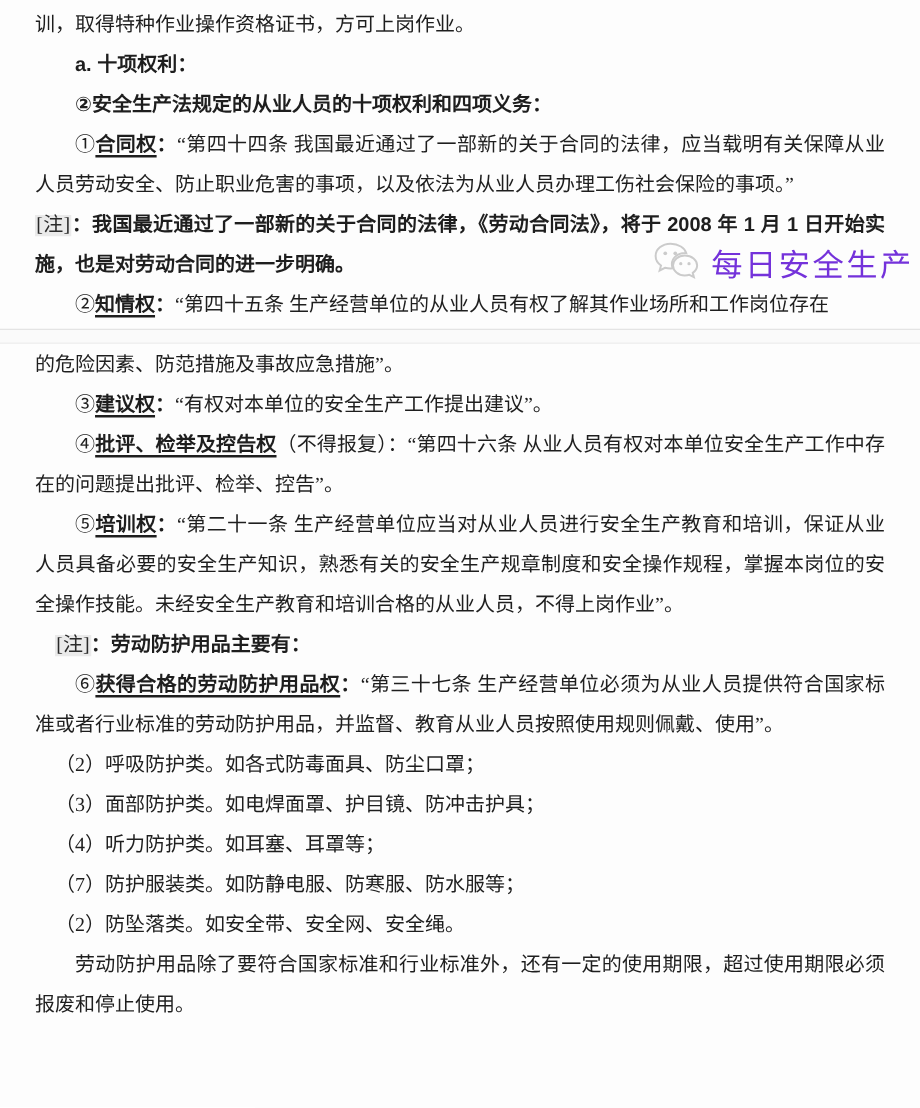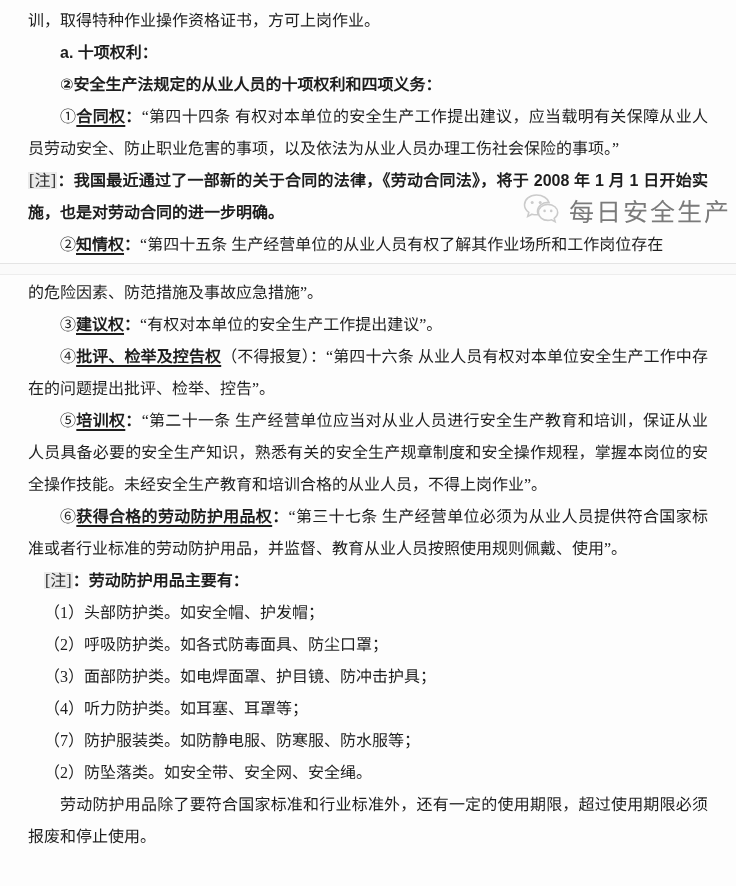--- a/index.html
+++ b/index.html
@@ -47,21 +47,21 @@
     border-top:1px solid #e4e4e4;
     border-bottom:1px solid #ededed;
   }
   .watermark{
     position:absolute;
     top:192px;
     right:5px;
     display:flex;
     align-items:center;
     gap:5px;
-    color:#737373;
+    color:#6d28d9;
     font-size:25px;
     letter-spacing:2px;
     font-family:"Liberation Sans","DejaVu Sans",sans-serif;
     z-index:3;
     pointer-events:none;
     opacity:.95;
   }
   .watermark svg{display:block;}
 </style>
 </head>
@@ -84,31 +84,30 @@
         </g>
       </svg>
     </span>
     <span>每日安全生产</span>
   </div>
 
   <div class="content" id="content">
       <p class="para indent-0"><span class="run normal">训，取得特种作业操作资格证书，方可上岗作业。</span></p>
       <p class="para indent-2"><span class="run bold">a. 十项权利：</span></p>
       <p class="para indent-2"><span class="run bold">②安全生产法规定的从业人员的十项权利和四项义务：</span></p>
-      <p class="para indent-2"><span class="run normal">①</span><span class="run bold-underline">合同权</span><span class="run bold">：</span><span class="run normal">“第四十四条 有权对本单位的安全生产工作提出建议，应当载明有关保障从业人员劳动安全、防止职业危害的事项，以及依法为从业人员办理工伤社会保险的事项。”</span></p>
+      <p class="para indent-2"><span class="run normal">①</span><span class="run bold-underline">合同权</span><span class="run bold">：</span><span class="run normal">“第四十四条 我国最近通过了一部新的关于合同的法律，应当载明有关保障从业人员劳动安全、防止职业危害的事项，以及依法为从业人员办理工伤社会保险的事项。”</span></p>
       <p class="para indent-0"><span class="run note">[注]</span><span class="run bold">：我国最近通过了一部新的关于合同的法律，《劳动合同法》，将于 2008 年 1 月 1 日开始实施，也是对劳动合同的进一步明确。</span></p>
       <p class="para indent-2"><span class="run normal">②</span><span class="run bold-underline">知情权</span><span class="run bold">：</span><span class="run normal">“第四十五条 生产经营单位的从业人员有权了解其作业场所和工作岗位存在</span></p>
       <div class="seam"></div>
       <p class="para indent-0"><span class="run normal">的危险因素、防范措施及事故应急措施”。</span></p>
       <p class="para indent-2"><span class="run normal">③</span><span class="run bold-underline">建议权</span><span class="run bold">：</span><span class="run normal">“有权对本单位的安全生产工作提出建议”。</span></p>
       <p class="para indent-2"><span class="run normal">④</span><span class="run bold-underline">批评、检举及控告权</span><span class="run normal">（不得报复）：“第四十六条 从业人员有权对本单位安全生产工作中存在的问题提出批评、检举、控告”。</span></p>
       <p class="para indent-2"><span class="run normal">⑤</span><span class="run bold-underline">培训权</span><span class="run bold">：</span><span class="run normal">“第二十一条 生产经营单位应当对从业人员进行安全生产教育和培训，保证从业人员具备必要的安全生产知识，熟悉有关的安全生产规章制度和安全操作规程，掌握本岗位的安全操作技能。未经安全生产教育和培训合格的从业人员，不得上岗作业”。</span></p>
+      <p class="para indent-1"><span class="run note">[注]</span><span class="run bold">：劳动防护用品主要有：</span></p>
       <p class="para indent-2"><span class="run normal">⑥</span><span class="run bold-underline">获得合格的劳动防护用品权</span><span class="run bold">：</span><span class="run normal">“第三十七条 生产经营单位必须为从业人员提供符合国家标准或者行业标准的劳动防护用品，并监督、教育从业人员按照使用规则佩戴、使用”。</span></p>
-      <p class="para indent-1"><span class="run note">[注]</span><span class="run bold">：劳动防护用品主要有：</span></p>
-      <p class="para indent-1"><span class="run normal">（1）头部防护类。如安全帽、护发帽；</span></p>
       <p class="para indent-1"><span class="run normal">（2）呼吸防护类。如各式防毒面具、防尘口罩；</span></p>
       <p class="para indent-1"><span class="run normal">（3）面部防护类。如电焊面罩、护目镜、防冲击护具；</span></p>
       <p class="para indent-1"><span class="run normal">（4）听力防护类。如耳塞、耳罩等；</span></p>
       <p class="para indent-1"><span class="run normal">（7）防护服装类。如防静电服、防寒服、防水服等；</span></p>
       <p class="para indent-1"><span class="run normal">（2）防坠落类。如安全带、安全网、安全绳。</span></p>
       <p class="para indent-2"><span class="run normal">劳动防护用品除了要符合国家标准和行业标准外，还有一定的使用期限，超过使用期限必须报废和停止使用。</span></p>
     </div>
 
 </div>
 

